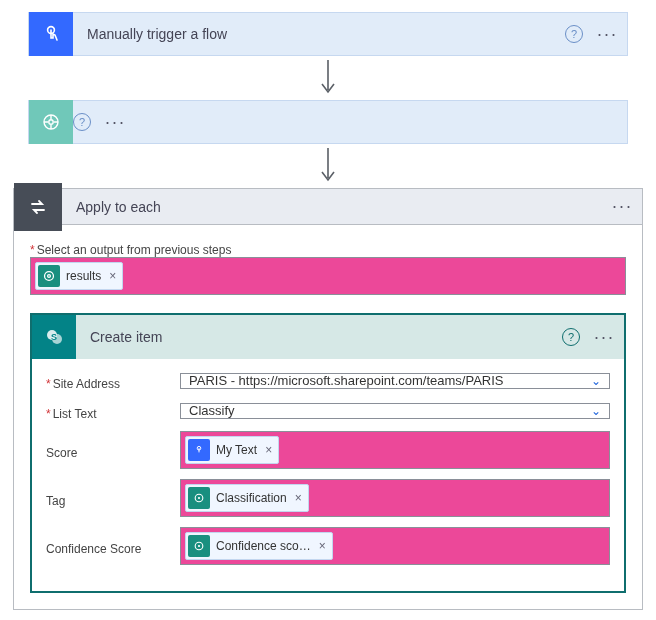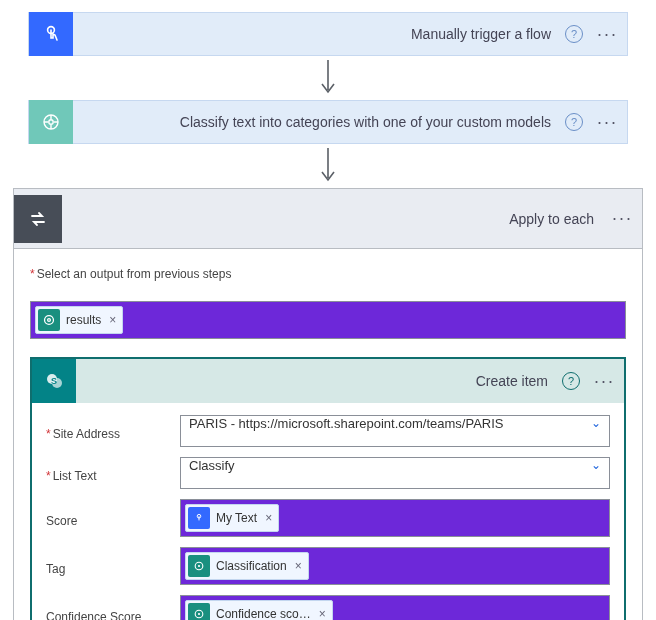--- a/index.html
+++ b/index.html
@@ -23,21 +23,21 @@
   .card-blue { background: #e1ecf9; }
   .card-icon {
     width: 44px; height: 44px;
     display: flex; align-items: center; justify-content: center;
     flex-shrink: 0;
     color: #fff;
   }
   .card-icon.blue { background: #3369ff; }
   .card-icon.teal  { background: #70c8b9; }
   .card-icon.gray  { background: #474d57; color: #fff; }
-  .card-title { flex: 1; padding: 0 14px; color: #445; font-size: 14px; text-align: right; }
+  .card-title { flex: 1; padding: 0 14px; color: #445; font-size: 14px; }
   .help-icon {
     width: 18px; height: 18px; border-radius: 50%;
     border: 1px solid #6a8fc7; color: #6a8fc7;
     display: flex; align-items: center; justify-content: center;
     font-size: 11px; margin-right: 10px; cursor: pointer;
   }
   .more-icon {
     width: 28px; text-align: center; color: #556; font-size: 18px;
     letter-spacing: 1px; cursor: pointer; margin-right: 6px;
   }
@@ -45,30 +45,30 @@
     width: 600px; margin: 0 auto; height: 44px;
     display: flex; align-items: center; justify-content: center;
   }
   .arrow-down svg { display: block; }
 
   .container {
     width: 630px; margin: 0 auto;
     border: 1px solid #b8bcc2;
   }
   .container-header {
-    display: flex; align-items: center; height: 60px;
+    display: flex; align-items: center; height: 36px;
     background: #e9ecf2; border-bottom: 1px solid #b8bcc2;
   }
   .container-body { padding: 18px 16px 16px 16px; background: #fff; }
 
-  .field-label { font-size: 12px; color: #444; margin-bottom: 20px; }
+  .field-label { font-size: 12px; color: #444; margin-bottom: 0; }
   .field-label .req { color: #d13438; margin-right: 2px; }
 
   .token-line {
-    border: 1px solid #8a8f98; background: #6d28d9;
+    border: 1px solid #8a8f98; background: #ec4899;
     padding: 4px; display: flex; align-items: flex-end; gap: 4px;
     min-height: 34px;
   }
   .token {
     display: inline-flex; align-items: center;
     border: 1px solid #c3d6ef;
     border-radius: 2px; background: #f0f6ff;
     padding: 2px 4px 2px 2px; font-size: 12px;
     gap: 6px;
   }
@@ -91,21 +91,21 @@
   }
   .nested-body { padding: 12px 14px 16px 14px; background: #fff; }
 
   .form-row { display: flex; align-items: center; margin-bottom: 10px; gap: 4px; }
   .form-row .lbl { width: 130px; font-size: 12px; color: #444; padding-top: 6px; }
   .form-row .lbl .req { color: #d13438; margin-right: 2px; }
   .form-row .control { flex: 1; }
 
   .select-box {
     border: 1px solid #8a8f98; background: #fff;
-    height: 32px; display: flex; align-items: flex-start;
+    height: 16px; display: flex; align-items: flex-end;
     padding: 0 8px; justify-content: space-between;
     cursor: pointer; font-size: 13px;
   }
   .select-box .chev { color: #2266dd; font-size: 12px; }
 
   svg { overflow: visible; }
 </style>
 </head>
 <body>
 
@@ -128,21 +128,20 @@
 </div>
 
 <div class="card card-blue">
   <div class="card-icon teal">
     <svg width="22" height="22" viewBox="0 0 22 22" fill="none">
       <circle cx="11" cy="11" r="7" stroke="#fff" stroke-width="1.4"></circle>
       <path d="M11 4 v4 M11 14 v4 M4 11 h4 M14 11 h4" stroke="#fff" stroke-width="1.4"></path>
       <circle cx="11" cy="11" r="2.2" stroke="#fff" stroke-width="1.4"></circle>
     </svg>
   </div>
-  <div class="card-title">Classify text into categories with one of your custom models</div>
   <div class="help-icon">?</div>
   <div class="more-icon">···</div>
 </div>
 
 <div class="arrow-down">
   <svg width="20" height="40" viewBox="0 0 20 40">
       <path d="M10 2 V32 M4 26 L10 34 L16 26" stroke="#5a5f66" stroke-width="1.6" fill="none"></path>
     </svg>
 </div>
 

